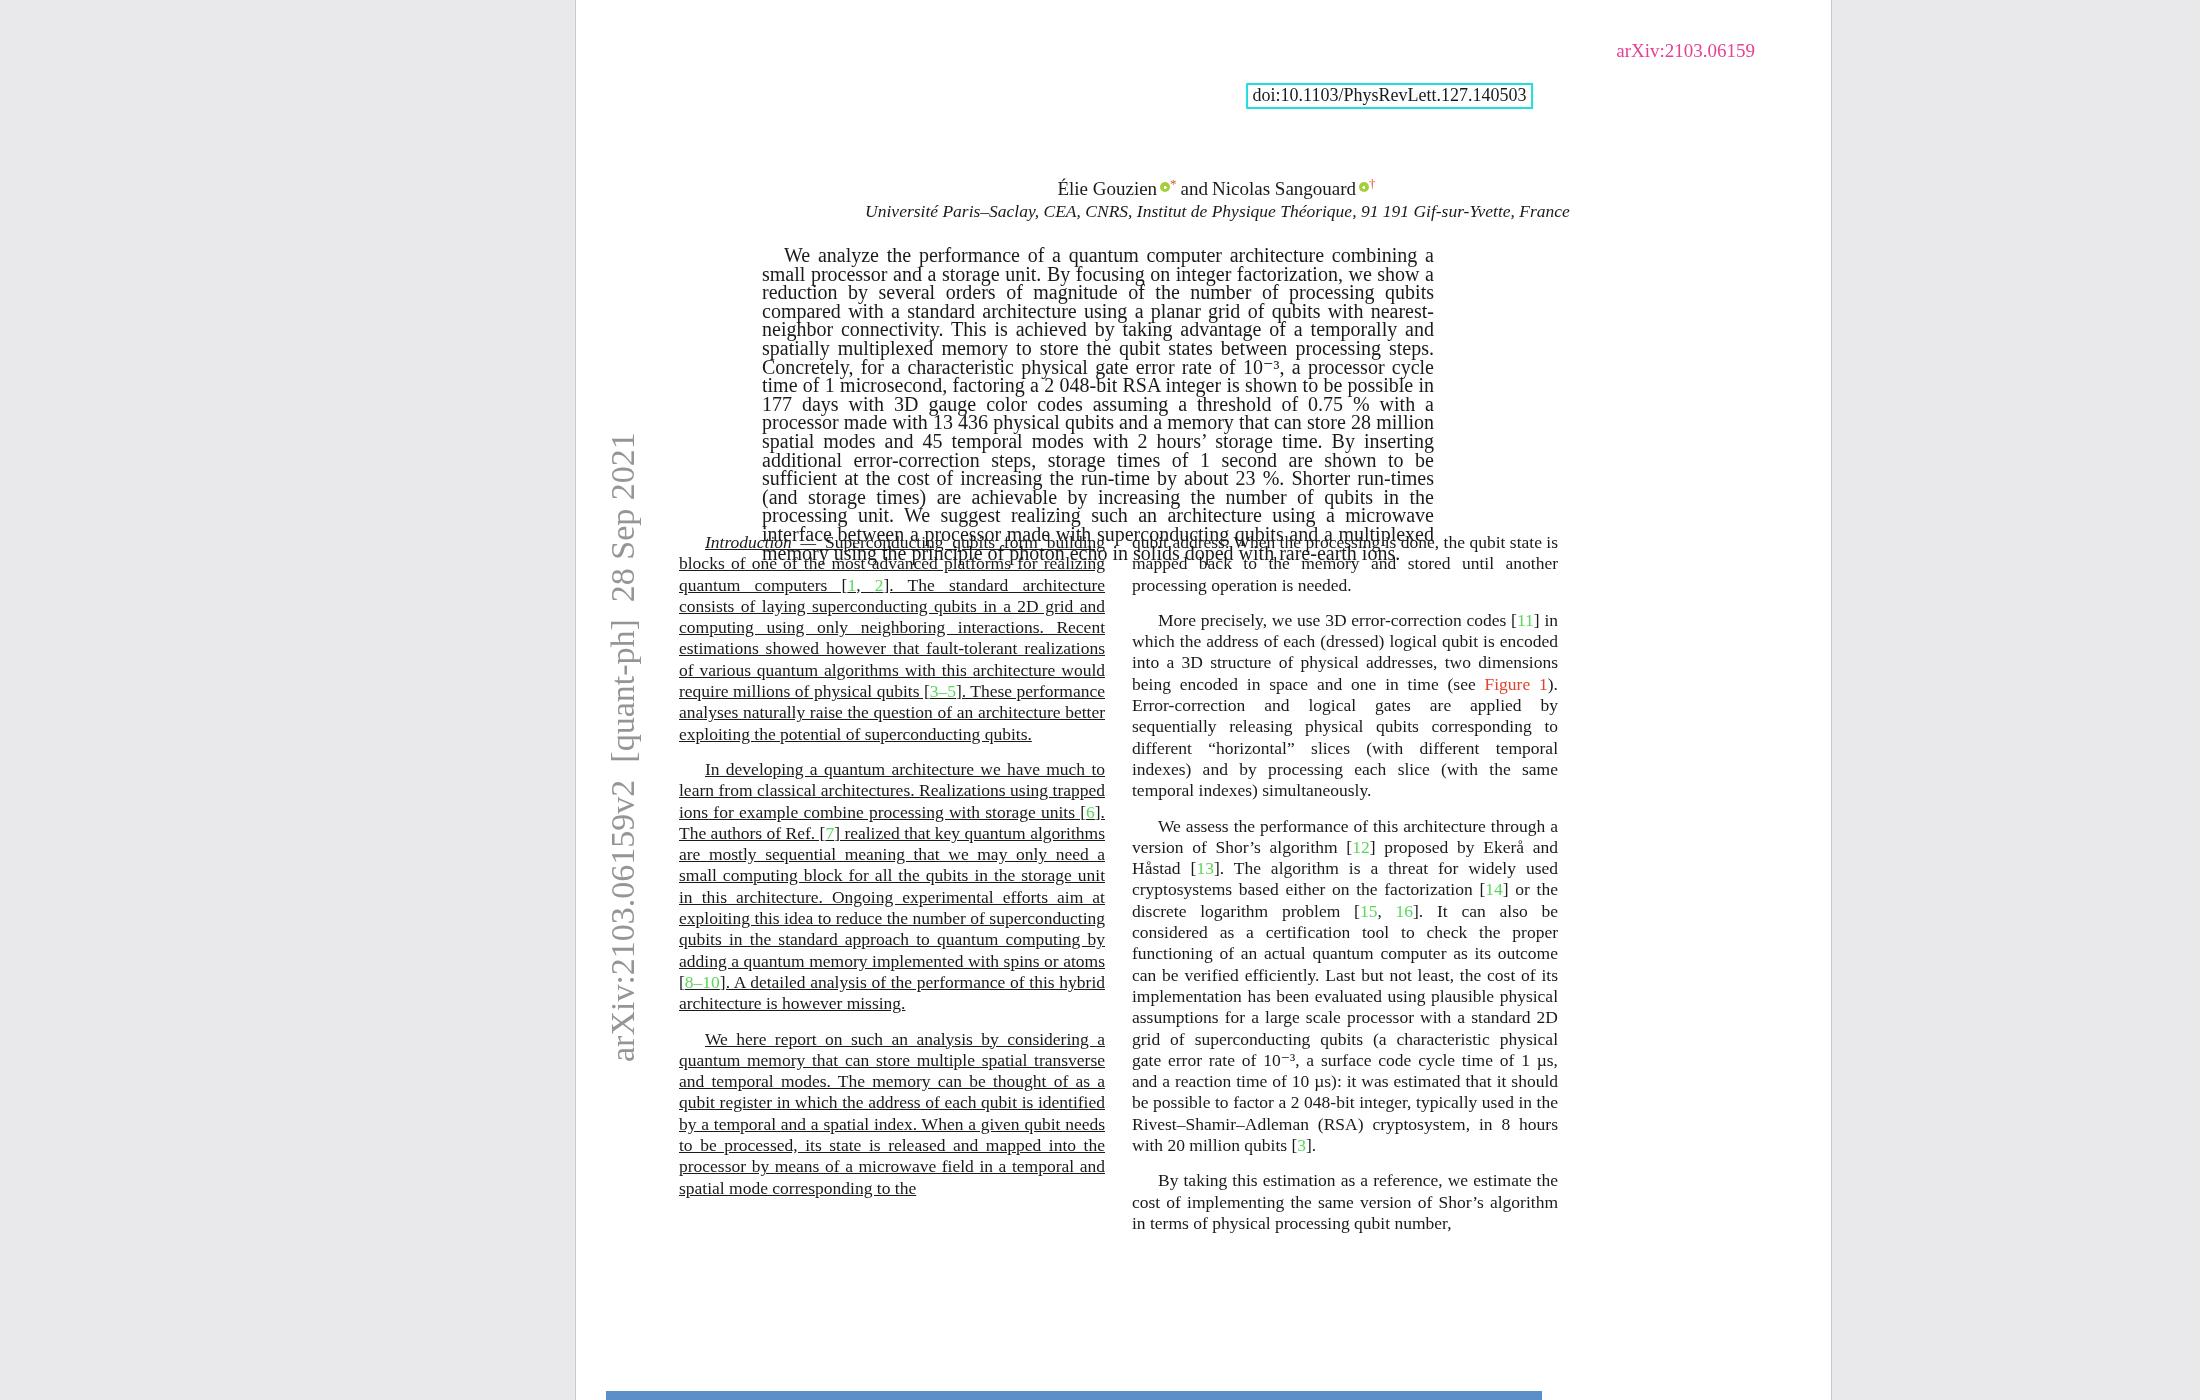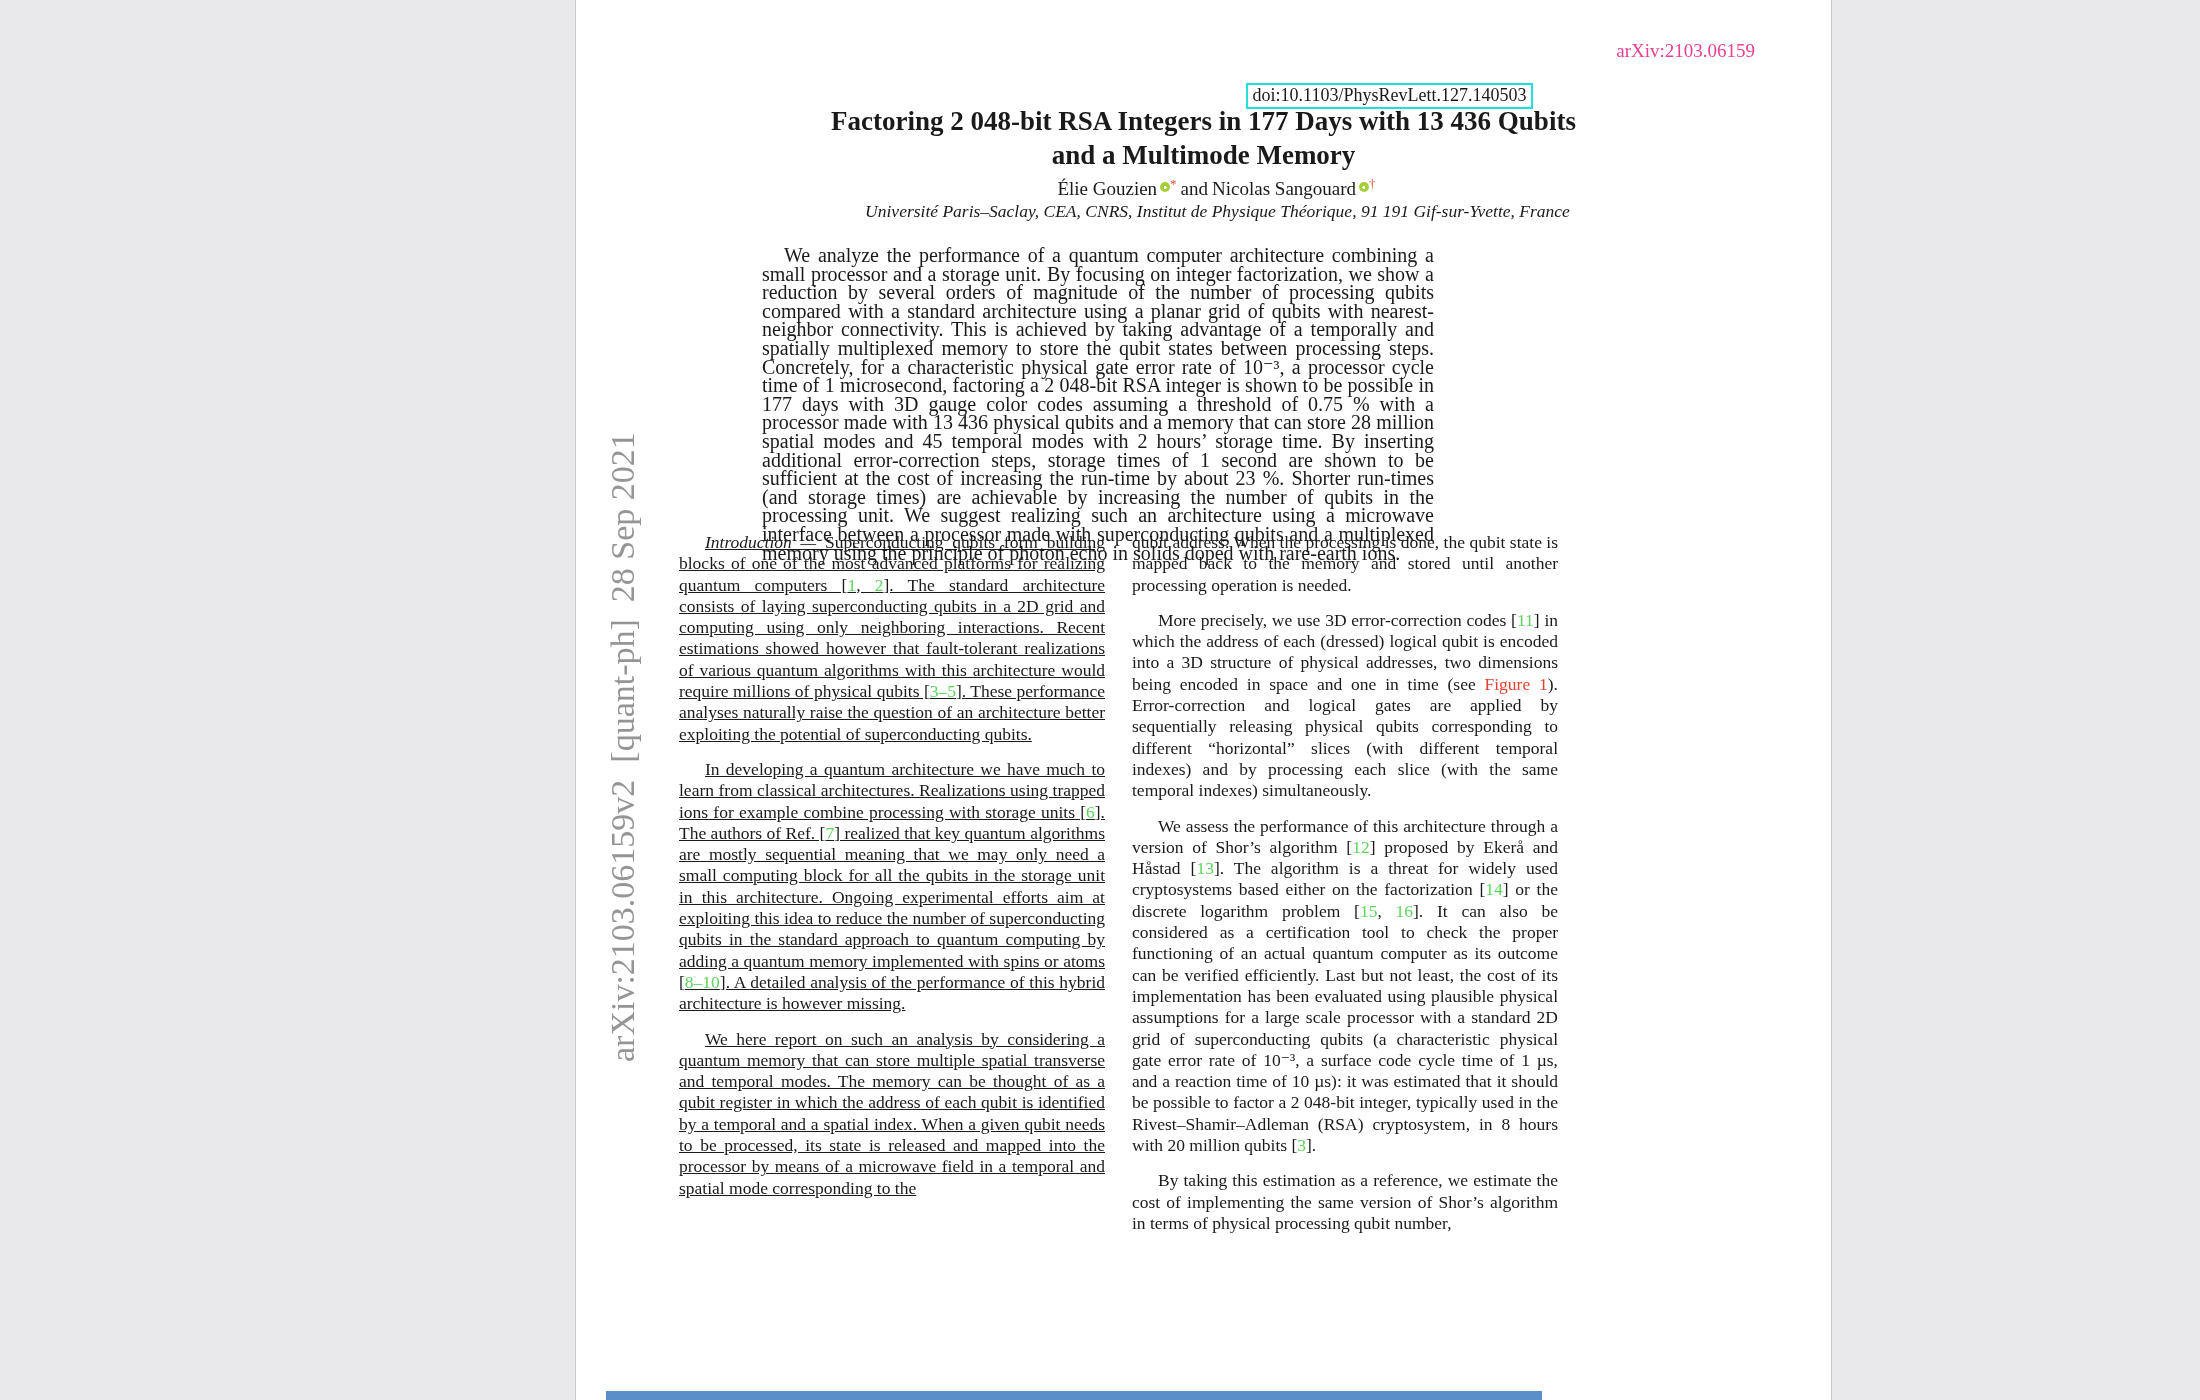--- a/index.html
+++ b/index.html
@@ -86,21 +86,20 @@
 </style>
 </head>
 <body>
 
 <div class="page">
 
   <div class="arxiv-id">arXiv:2103.06159</div>
 
   <div class="doi-box">doi:10.1103/PhysRevLett.127.140503</div>
 
-  <h1 class="title"><span>Factoring 2 048-bit RSA Integers in 177 Days with 13 436 Qubits</span><br><span>and a Multimode Memory</span></h1>
 
   <div class="authors">
     <span>Élie Gouzien</span><span class="orcid-icon"></span><sup class="marker">*</sup><span class="and-sep">and</span><span>Nicolas Sangouard</span><span class="orcid-icon"></span><sup class="marker">†</sup>
   </div>
 
   <div class="affiliation">Université Paris–Saclay, CEA, CNRS, Institut de Physique Théorique, 91 191 Gif-sur-Yvette, France</div>
 
 
   <div class="abstract">We analyze the performance of a quantum computer architecture combining a small processor and a storage unit.  By focusing on integer factorization, we show a reduction by several orders of magnitude of the number of processing qubits compared with a standard architecture using a planar grid of qubits with nearest-neighbor connectivity.  This is achieved by taking advantage of a temporally and spatially multiplexed memory to store the qubit states between processing steps.  Concretely, for a characteristic physical gate error rate of 10⁻³, a processor cycle time of 1 microsecond, factoring a 2 048-bit RSA integer is shown to be possible in 177 days with 3D gauge color codes assuming a threshold of 0.75 % with a processor made with 13 436 physical qubits and a memory that can store 28 million spatial modes and 45 temporal modes with 2 hours’ storage time. By inserting additional error-correction steps, storage times of 1 second are shown to be sufficient at the cost of increasing the run-time by about 23 %.  Shorter run-times (and storage times) are achievable by increasing the number of qubits in the processing unit.  We suggest realizing such an architecture using a microwave interface between a processor made with superconducting qubits and a multiplexed memory using the principle of photon echo in solids doped with rare-earth ions.</div>
 

